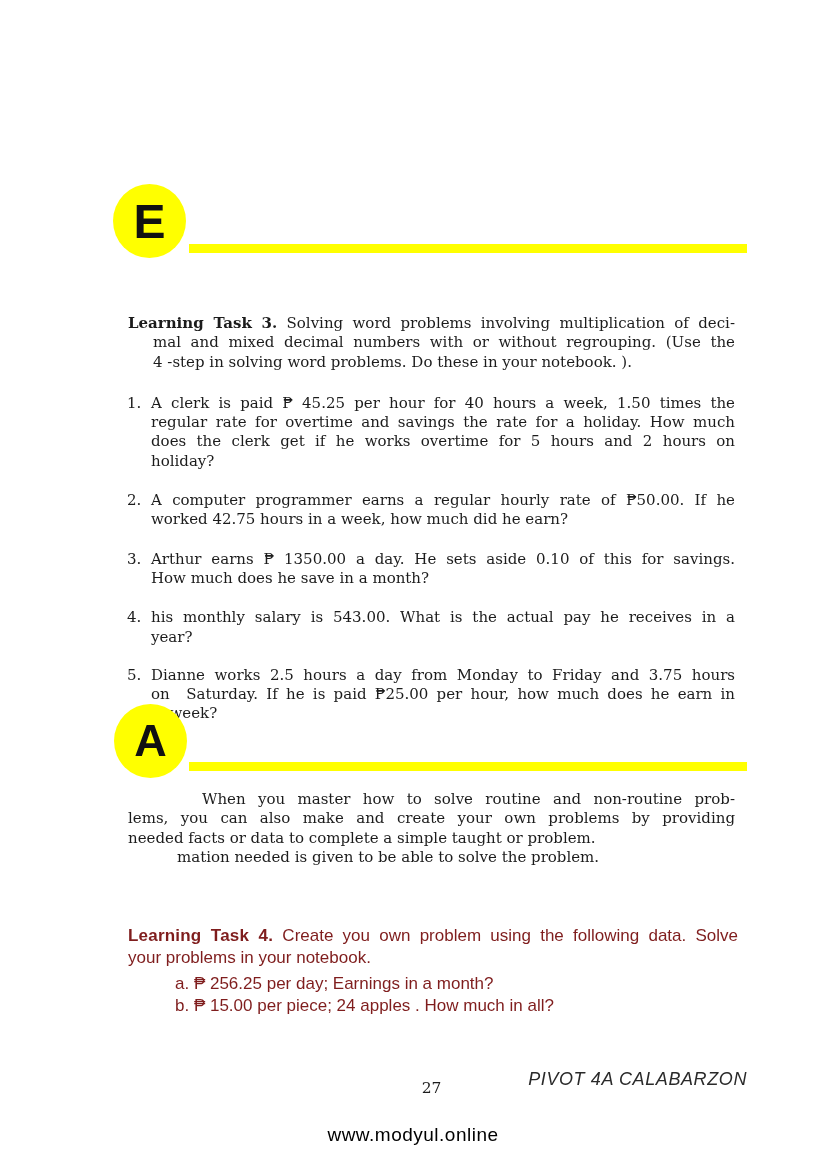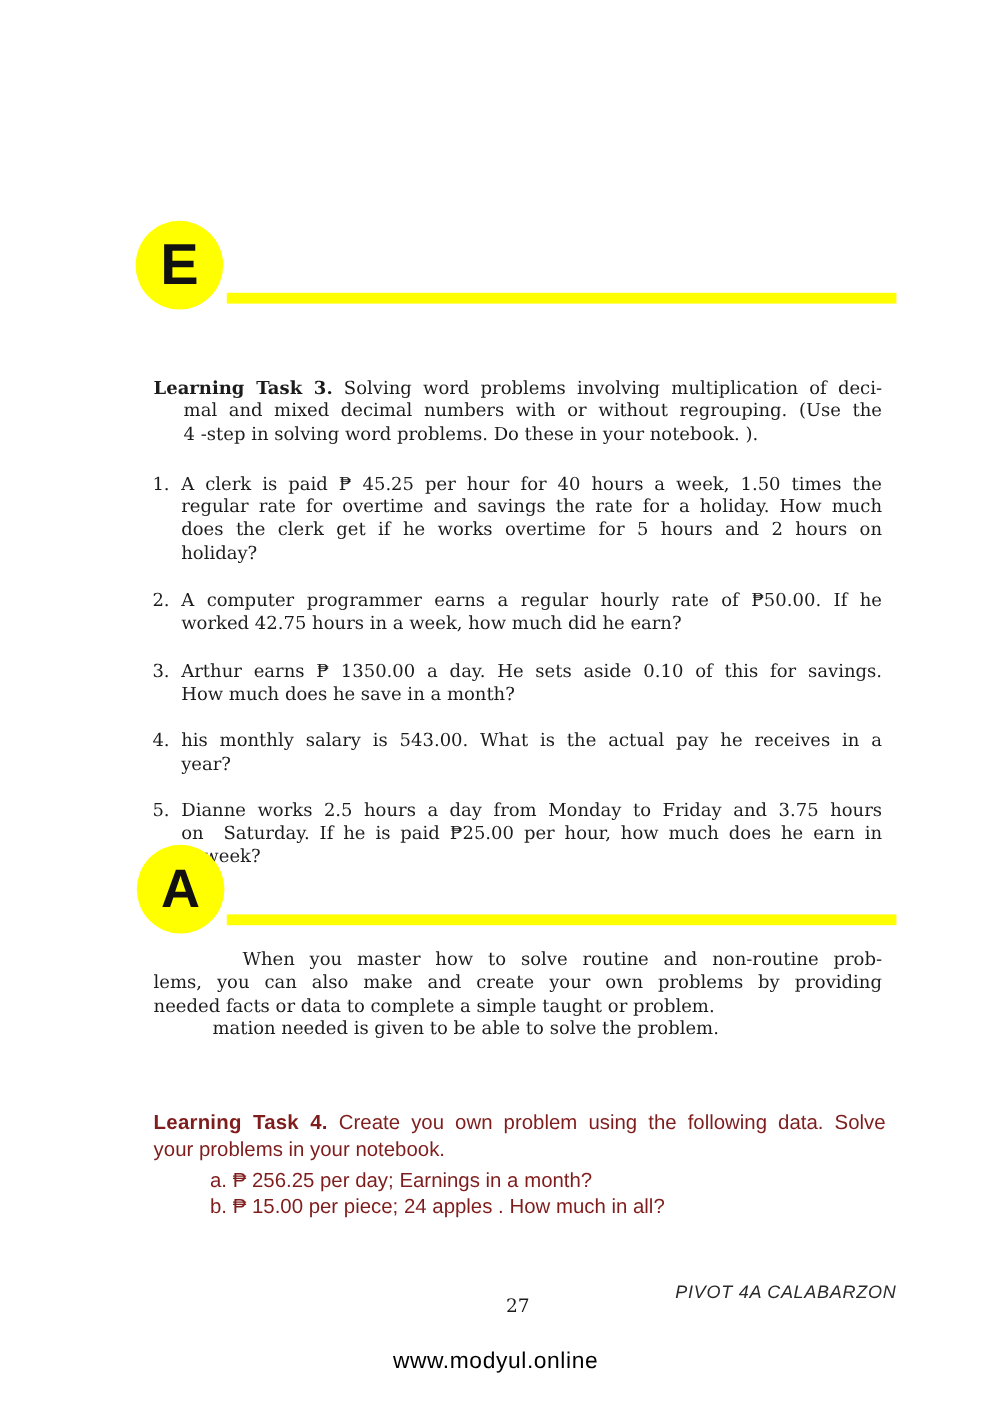--- a/index.html
+++ b/index.html
@@ -63,21 +63,21 @@
   .task4-line1 { text-align: justify; text-align-last: justify; }
   #task4-items { margin-top: 5px; padding-left: 47px; }
 
   #footer-pagenum {
     position: absolute; left: 128px; top: 1068px; width: 607px;
     text-align: center; font-size: 15.5px; margin-top: 11px;
   }
   #footer-brand {
     position: absolute; right: 79px; top: 1069px;
     font-family: "Liberation Sans", "DejaVu Sans", sans-serif;
-    font-style: italic; font-size: 15px; letter-spacing: 0.6px;
+    font-style: italic; font-size: 18px; letter-spacing: 0.6px;
     color: #2a2a2a;
   }
   #watermark {
     position: absolute; left: 0; top: 1124px; width: 826px;
     text-align: center;
     font-family: "Liberation Sans", "DejaVu Sans", sans-serif;
     font-size: 19px; letter-spacing: 0.5px;
     color: #000000;
   }
 </style>

